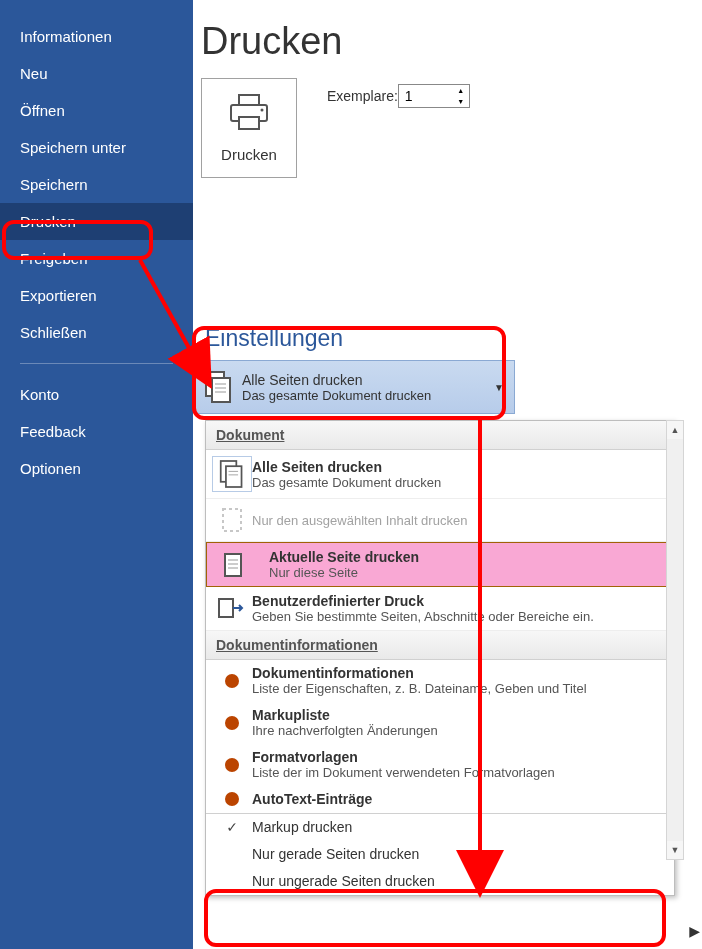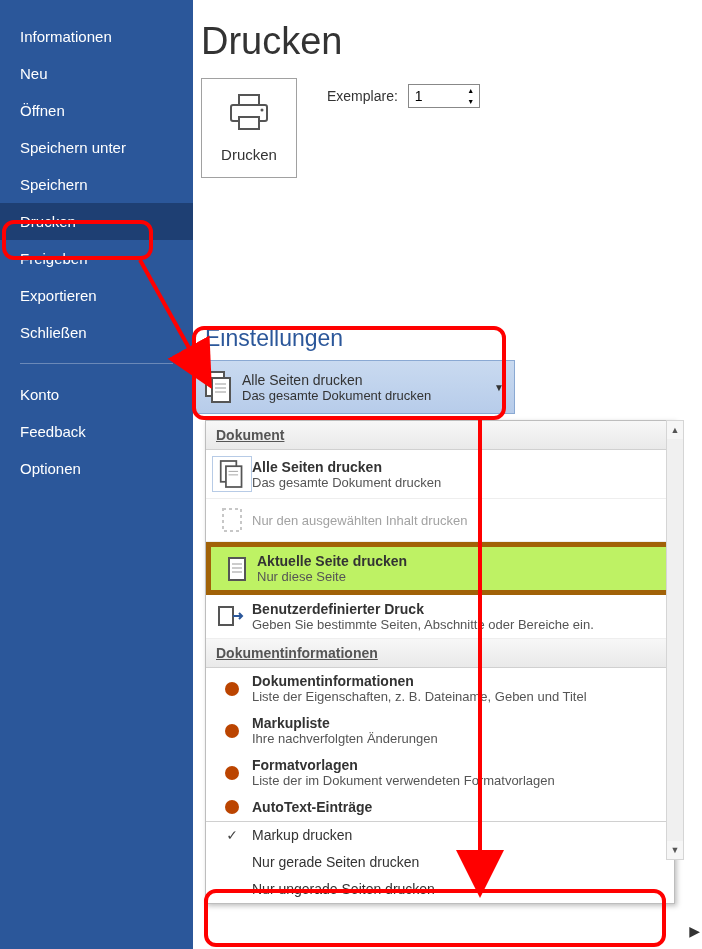--- a/index.html
+++ b/index.html
@@ -62,21 +62,20 @@
       gap: 10px;
       cursor: pointer;
     }
     .print-button-box .label {
       font-size: 15px;
       color: #333;
     }
     .copies-row {
       display: flex;
       align-items: center;
-      gap: 10px;
       padding-top: 6px;
     }
     .copies-label { font-size: 14px; color: #333; }
     .spinner {
       border: 1px solid #888;
       width: 72px;
       height: 24px;
       display: flex;
       align-items: stretch;
     }
@@ -155,21 +154,21 @@
       text-decoration: underline;
     }
     .dp-item {
       display: flex;
       align-items: center;
       padding: 6px 10px 6px 6px;
       cursor: pointer;
       border-bottom: 1px solid transparent;
     }
     .dp-item.with-line { border-bottom: 1px solid #eee; }
-    .dp-item.highlight { background: #bef264; border: 5px solid #a16207; }
+    .dp-item.highlight { background: #f9a8d4; border: 1px solid #a16207; gap: 16px; }
     .dp-item.disabled .dp-title,
     .dp-item.disabled .dp-sub { color: #a2a2a2; }
     .dp-item .dp-icon { width: 40px; flex: none; display: flex; justify-content: center; align-items: center; }
     .dp-item .dp-text { flex: 1; }
     .dp-title { font-size: 14px; color: #333; font-weight: bold; }
     .dp-sub { font-size: 13px; color: #555; }
     .dp-item.compact .dp-title { font-weight: normal; }
     .dp-item.small { padding: 5px 10px 5px 6px; }
     .bullet { width: 40px; flex:none; display:flex; justify-content:center; align-items:center; }
     .bullet-dot { width: 14px; height: 14px; border-radius: 50%; background: #b40; }

